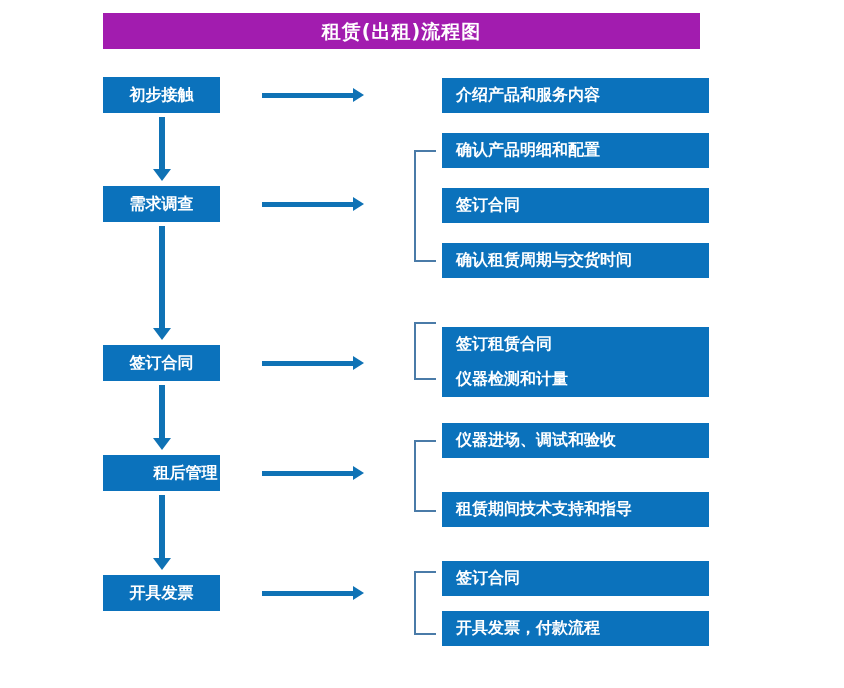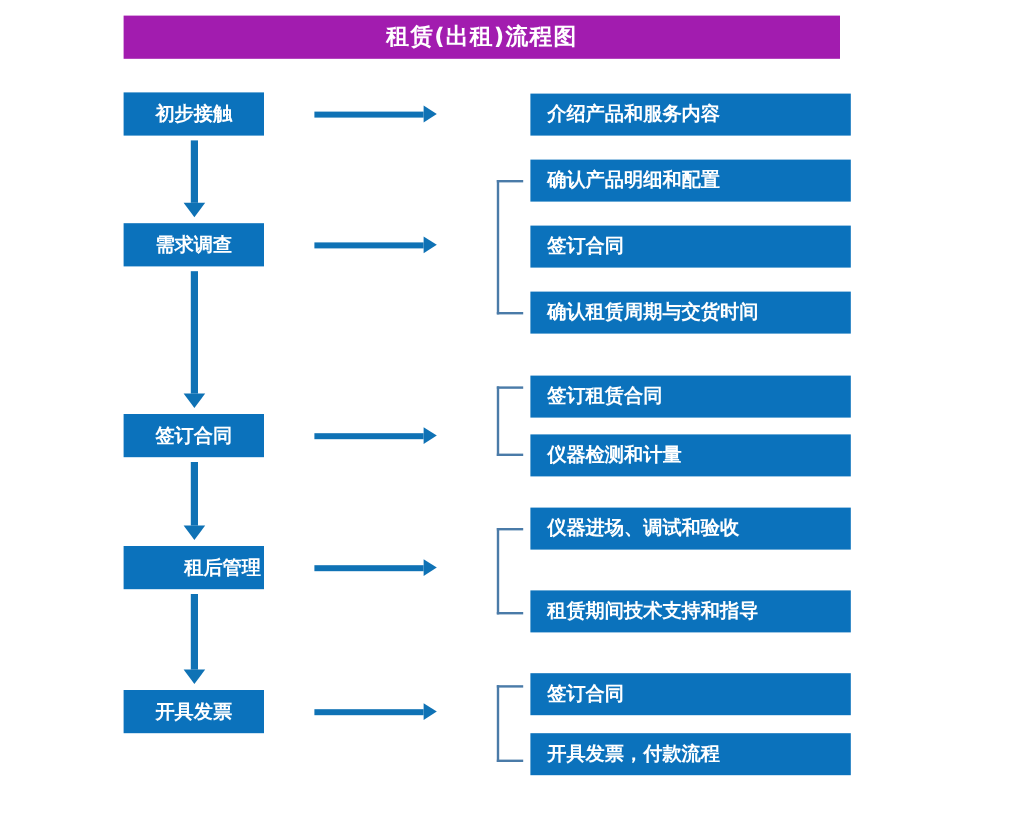--- a/index.html
+++ b/index.html
@@ -204,21 +204,21 @@
   <div class="node detail" style="top:133px;">
     <span>确认产品明细和配置</span>
   </div>
   <div class="node detail" style="top:188px;">
     <span>签订合同</span>
   </div>
   <div class="node detail" style="top:243px;">
     <span>确认租赁周期与交货时间</span>
   </div>
 
-  <div class="node detail" style="top:313px;">
+  <div class="node detail" style="top:327px;">
     <span>签订租赁合同</span>
   </div>
   <div class="node detail" style="top:362px;">
     <span>仪器检测和计量</span>
   </div>
 
   <div class="node detail" style="top:423px;">
     <span>仪器进场、调试和验收</span>
   </div>
   <div class="node detail" style="top:492px;font-family:Liberation Serif, serif;">

